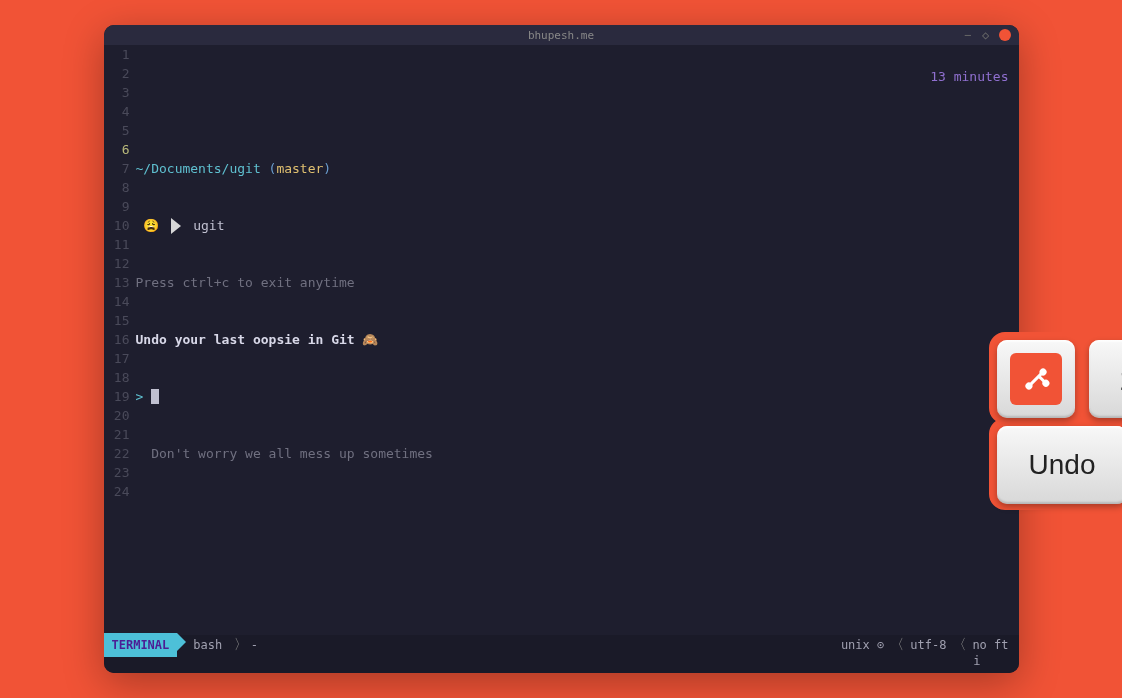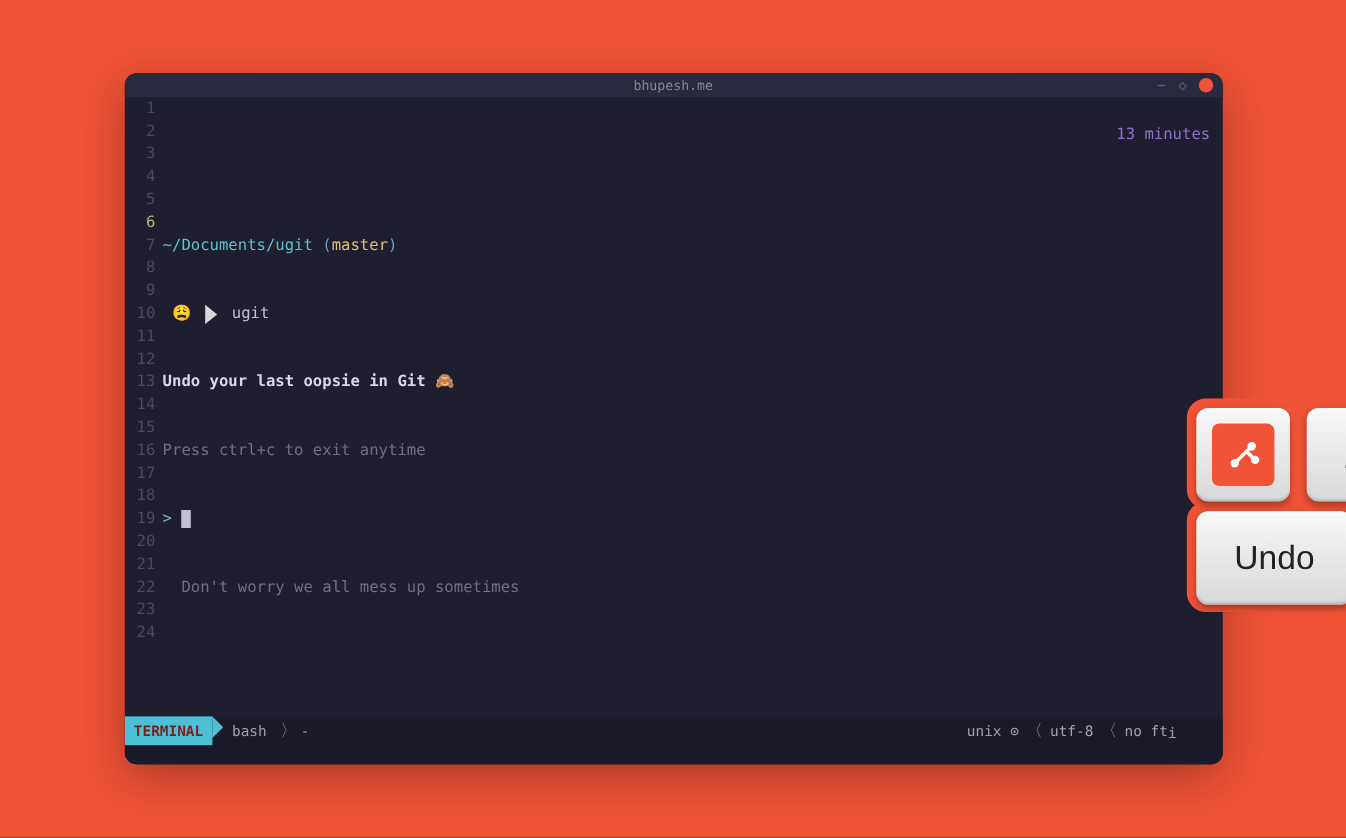--- a/index.html
+++ b/index.html
@@ -8,21 +8,21 @@
       width: 1122px;
       height: 698px;
       display: flex;
       align-items: center;
       justify-content: center;
       font-family: 'Menlo', 'Monaco', 'Consolas', monospace;
       position: relative;
     }
     .terminal-window {
       width: 915px;
-      height: 576px;
+      height: 648px;
       background: #1e1e2e;
       border-radius: 10px;
       overflow: hidden;
       box-shadow: 0 10px 40px rgba(0,0,0,0.3);
       position: relative;
     }
     .titlebar {
       height: 20px;
       background: #2a2a3e;
       display: flex;
@@ -104,21 +104,21 @@
       color: #a0a0b0;
       position: relative;
     }
     .status-left {
       display: flex;
       align-items: center;
       height: 19px;
     }
     .status-terminal {
       background: #4dc0d8;
-      color: #7f1d1d;
+      color: #4c1d95;
       padding: 12px 8px;
       height: 19px;
       display: flex;
       align-items: center;
       font-weight: bold;
       position: relative;
     }
     .status-terminal::after {
       content: '';
       position: absolute;
@@ -134,20 +134,21 @@
       display: flex;
       align-items: center;
       justify-content: center;
     }
     .status-sep { color: #888; margin: 0 3px; font-size: 14px; }
     .status-right {
       position: absolute;
       right: 10px;
       top: 0;
       display: flex;
+      flex-direction: column;
       align-items: flex-end;
     }
     .status-right-row1 {
       display: flex;
       align-items: center;
       height: 19px;
     }
     .status-angle { color: #888; margin: 0 6px; font-size: 14px; }
     .keycaps {
       position: absolute;
@@ -265,24 +266,24 @@
     <div class="content">
       <div class="timestamp">13 minutes</div>
       <div class="line"></div>
       <div class="line">
         <span class="prompt-path">~/Documents/ugit</span><span class="prompt-paren"> (</span><span class="prompt-branch">master</span><span class="prompt-paren">)</span>
       </div>
       <div class="line">
         <span>&nbsp;😩 </span><span class="arrow-sep"></span><span>&nbsp;</span><span>ugit</span>
       </div>
       <div class="line">
+        <span class="muted">Press ctrl+c to exit anytime</span>
+      </div>
+      <div class="line">
         <span class="undo-title">Undo your last oopsie in Git 🙈</span>
-      </div>
-      <div class="line">
-        <span class="muted">Press ctrl+c to exit anytime</span>
       </div>
       <div class="line">
         <span class="prompt-caret">&gt;</span>&nbsp;<span class="cursor-block"></span>
       </div>
       <div class="line">
         <span>&nbsp;&nbsp;</span><span class="muted">Don't worry we all mess up sometimes</span>
       </div>
       
       
     </div>

